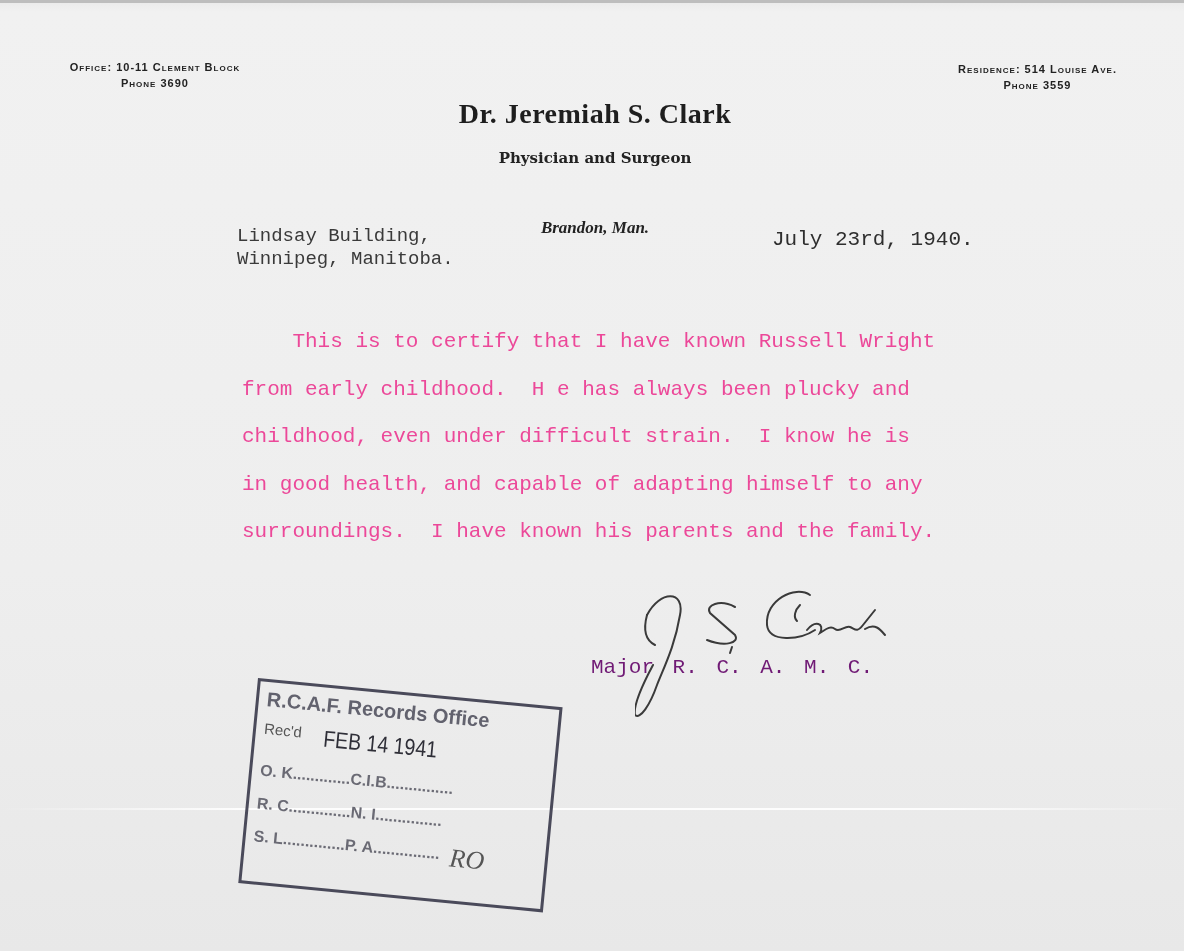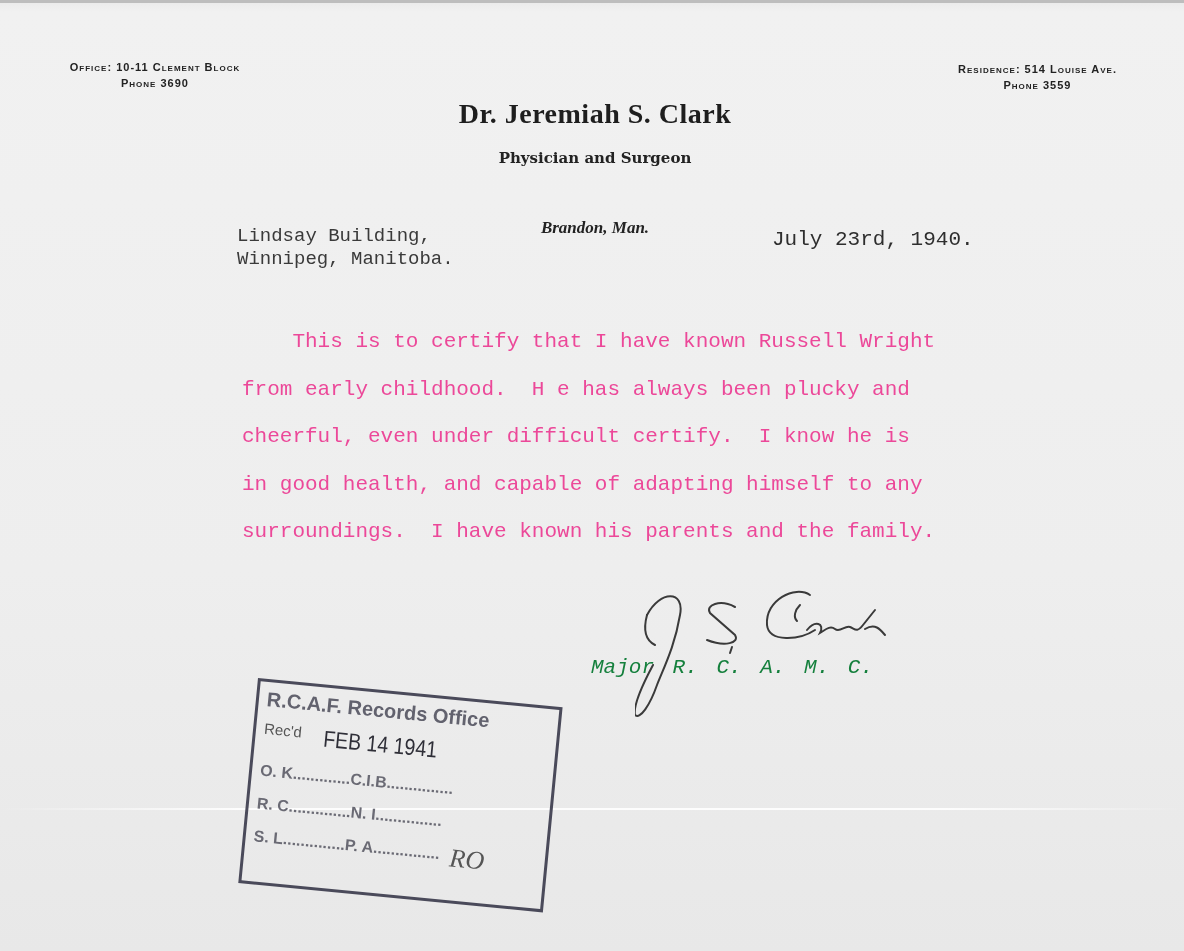--- a/index.html
+++ b/index.html
@@ -35,21 +35,21 @@
     font-family:"Liberation Serif", serif; font-style:italic; font-weight:bold; font-size:17px; color:#222;margin-top:24px;
   }
   .address { position:absolute; left:237px; top:225px; font-size:19px; line-height:23px; color:#3a3a3a; }
   .address div { white-space:pre; }
   .date { position:absolute; left:772px; top:228px; font-size:21px; color:#2e2e2e; white-space:pre; }
   .body-text { position:absolute; left:242px; top:318px; font-size:21px; line-height:47.5px; color:#ec4899; }
   .body-text div { white-space:pre; }
   .signature {
     position:absolute; left:635px; top:585px; width:260px; height:140px;
   }
-  .sig-line { position:absolute; left:591px; top:656px; font-size:21px; color:#15803d; white-space:pre; word-spacing:6px;font-style:italic; }
+  .sig-line { position:absolute; left:591px; top:656px; font-size:21px; color:#701a75; white-space:pre; word-spacing:6px; }
   .stamp {
     position:absolute; left:258px; top:678px; width:300px; height:200px;
     border:3px solid #4a4a5a; transform: rotate(5.5deg); transform-origin: top left;
     font-family:"Liberation Sans", sans-serif; color:#5a5a66;
   }
   .stamp-title { position:absolute; left:8px; top:6px; font-size:20px; font-weight:bold; color:#62626e; white-space:pre; }
   .stamp-recd { position:absolute; left:8px; top:38px; font-size:15px; color:#555; font-family:"Liberation Sans Narrow","Liberation Sans", sans-serif; }
   .stamp-date { position:absolute; left:68px; top:38px; font-size:23px; color:#2f2f38; font-weight:normal; white-space:pre; transform: scaleX(0.85); transform-origin:left; }
   .stamp-row { position:absolute; left:8px; font-size:16px; font-weight:bold; color:#6a6a74; white-space:pre; }
   .stamp-row.r1 { top:80px; }
@@ -80,21 +80,21 @@
 <div class="address">
   <div>Lindsay Building,</div>
   <div>Winnipeg, Manitoba.</div>
 </div>
 
 <div class="date">July 23rd, 1940.</div>
 
 <div class="body-text">
   <div>    This is to certify that I have known Russell Wright</div>
   <div>from early childhood.  H e has always been plucky and</div>
-  <div>cheerful, even under difficult certify.  I know he is</div>
+  <div>childhood, even under difficult strain.  I know he is</div>
   <div>in good health, and capable of adapting himself to any</div>
   <div>surroundings.  I have known his parents and the family.</div>
 </div>
 
 <svg class="signature" viewBox="0 0 260 140" width="260" height="140" fill="none" stroke="#3a3a3a" stroke-width="2" stroke-linecap="round">
 
   <path d="M12 30 C 25 5, 50 5, 45 30 C 40 60, 30 80, 22 100 C 15 120, 5 135, 0 130 C -2 120, 10 95, 18 80"></path>
   <path d="M12 30 C 8 45, 10 55, 20 60"></path>
 
   <path d="M100 22 C 85 14, 70 20, 75 28 L 100 50 C 105 58, 90 62, 72 55"></path>

